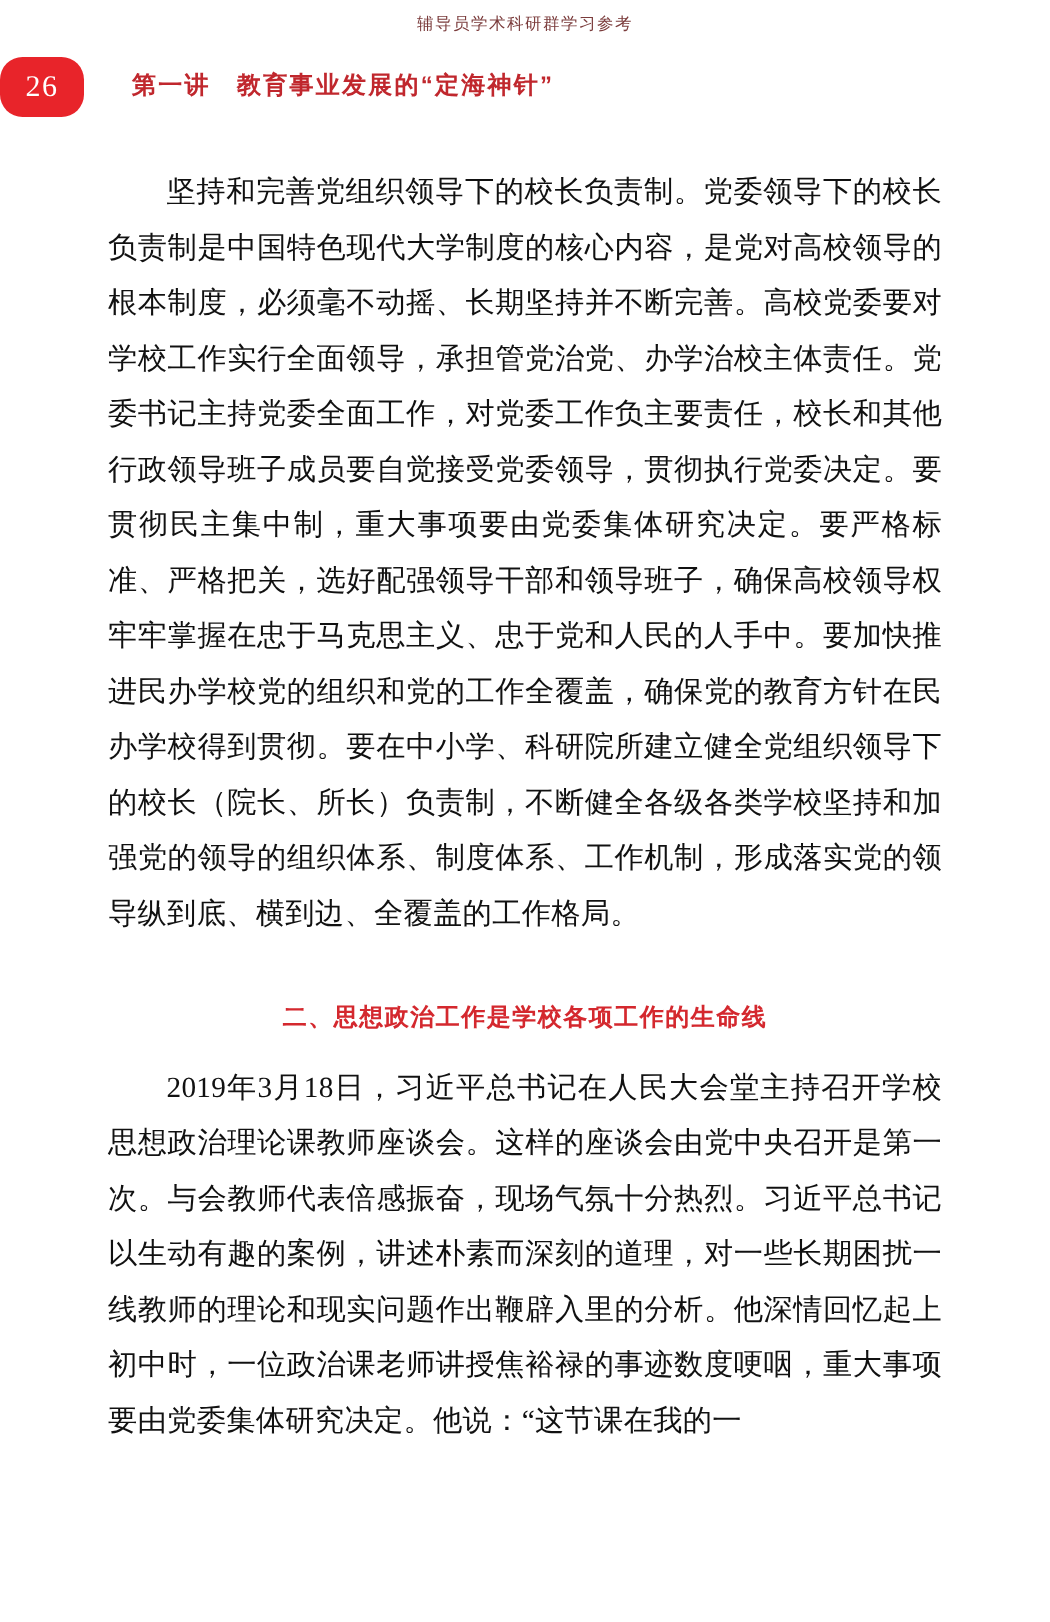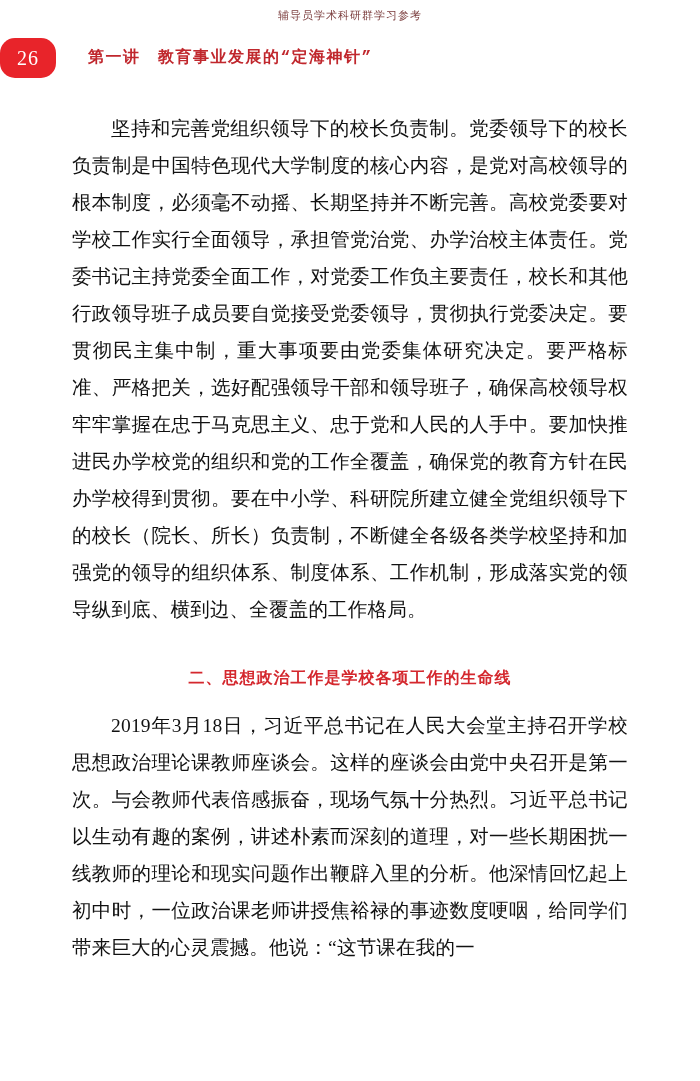--- a/index.html
+++ b/index.html
@@ -59,21 +59,21 @@
     border-radius: 15px;
   }
   .chapter-title {
     position: absolute;
     left: 88px;
     top: 9px;
     font-size: 16px;
     color: #c0272d;
     font-weight: bold;
     letter-spacing: 1.5px;
-    font-family: Liberation Mono, monospace;
+    font-family: Liberation Sans, sans-serif;
   }
 
   
   .body-block {
     position: absolute;
     left: 72px;
     top: 110px;
     width: 556px;
   }
   p.para {
@@ -106,16 +106,16 @@
   <div class="header">
     <div class="folio-box">26</div>
     <div class="chapter-title">第一讲　教育事业发展的“定海神针”</div>
   </div>
 
   <div class="body-block">
     <p class="para">坚持和完善党组织领导下的校长负责制。党委领导下的校长负责制是中国特色现代大学制度的核心内容，是党对高校领导的根本制度，必须毫不动摇、长期坚持并不断完善。高校党委要对学校工作实行全面领导，承担管党治党、办学治校主体责任。党委书记主持党委全面工作，对党委工作负主要责任，校长和其他行政领导班子成员要自觉接受党委领导，贯彻执行党委决定。要贯彻民主集中制，重大事项要由党委集体研究决定。要严格标准、严格把关，选好配强领导干部和领导班子，确保高校领导权牢牢掌握在忠于马克思主义、忠于党和人民的人手中。要加快推进民办学校党的组织和党的工作全覆盖，确保党的教育方针在民办学校得到贯彻。要在中小学、科研院所建立健全党组织领导下的校长（院长、所长）负责制，不断健全各级各类学校坚持和加强党的领导的组织体系、制度体系、工作机制，形成落实党的领导纵到底、横到边、全覆盖的工作格局。</p>
 
     <h2 class="section-heading">二、思想政治工作是学校各项工作的生命线</h2>
 
-    <p class="para">2019年3月18日，习近平总书记在人民大会堂主持召开学校思想政治理论课教师座谈会。这样的座谈会由党中央召开是第一次。与会教师代表倍感振奋，现场气氛十分热烈。习近平总书记以生动有趣的案例，讲述朴素而深刻的道理，对一些长期困扰一线教师的理论和现实问题作出鞭辟入里的分析。他深情回忆起上初中时，一位政治课老师讲授焦裕禄的事迹数度哽咽，给同学们带来巨大的心灵震撼。他说：“这节课在我的一</p>
+    <p class="para">2019年3月18日，习近平总书记在人民大会堂主持召开学校思想政治理论课教师座谈会。这样的座谈会由党中央召开是第一次。与会教师代表倍感振奋，现场气氛十分热烈。习近平总书记以生动有趣的案例，讲述朴素而深刻的道理，对一些长期困扰一线教师的理论和现实问题作出鞭辟入里的分析。他深情回忆起上初中时，一位政治课老师讲授焦裕禄的事迹数度哽咽，重大事项要由党委集体研究决定。他说：“这节课在我的一</p>
   </div>
 
 </div>
 
 </body></html>

